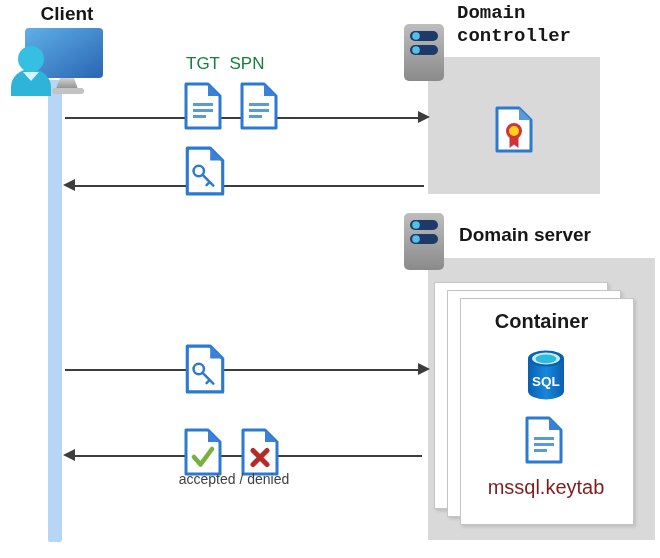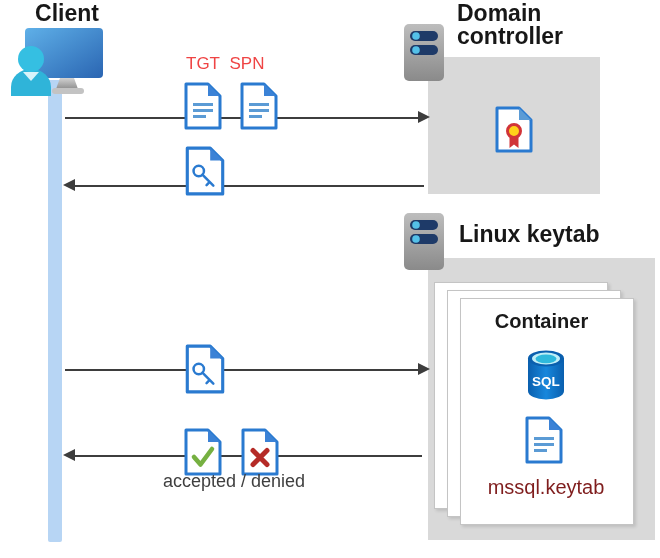--- a/index.html
+++ b/index.html
@@ -5,23 +5,23 @@
   html,body { margin:0; padding:0; background:#ffffff; }
   .canvas {
     position:relative; width:660px; height:558px; overflow:hidden;
     background:#ffffff;
     font-family:"Liberation Sans","DejaVu Sans",sans-serif;
     color:#1a1a1a;
   }
   .abs { position:absolute; }
 
   
-  .node-title { font-weight:bold; font-size:23px; line-height:23px; color:#171717; }
-  .msg-label  { font-size:17px; color:#ef4444; }
-  .small-note { font-size:18px; color:#3f3f3f; }
+  .node-title { font-weight:bold; font-size:19px; line-height:23px; color:#171717; }
+  .msg-label  { font-size:17px; color:#15803d; }
+  .small-note { font-size:14px; color:#3f3f3f; }
   .center { text-align:center; }
 
   
   .timeline { left:48px; top:80px; width:14px; height:462px;
               background:#b7d5f4; border-radius:2px; z-index:1; }
 
   
   .gray-box { background:#d9d9d9; z-index:2; }
   .dc-box    { left:428px; top:57px;  width:172px; height:137px; }
   .linux-box { left:428px; top:258px; width:227px; height:282px; }
@@ -182,23 +182,23 @@
     <rect x="9" y="27" width="20" height="3" fill="#5b9bd5"></rect>
     <rect x="9" y="33" width="13" height="3" fill="#5b9bd5"></rect>
   </svg>
 
   <div class="abs label-layer node-title center" style="left:28px; top:2px; width:78px;">Client</div>
 
   <div class="abs label-layer msg-label center" style="left:184px; top:54px; width:38px;">TGT</div>
 
   <div class="abs label-layer msg-label center" style="left:228px; top:54px; width:38px;">SPN</div>
 
-  <div class="abs label-layer node-title" style="left:457px; top:2px; width:120px;">Domain controller</div>
-
-  <div class="abs label-layer node-title" style="left:459px; top:223px; width:180px; white-space:nowrap;">Linux keytab</div>
+  <div class="abs label-layer node-title" style="left:457px; top:2px; width:120px;font-family:Liberation Mono, monospace;">Domain controller</div>
+
+  <div class="abs label-layer node-title" style="left:459px; top:223px; width:180px; white-space:nowrap;">Domain server</div>
 
   <div class="abs label-layer center" style="left:460px; top:310px; width:163px; font-weight:bold; font-size:20px; z-index:7;">Container</div>
 
   <div class="abs label-layer center" style="left:460px; top:476px; width:172px; font-size:20px; color:#7f1d1d; z-index:7;">mssql.keytab</div>
 
   <div class="abs label-layer small-note center" style="left:134px; top:471px; width:200px;">accepted / denied</div>
 
 </div>
 
 </body></html>

